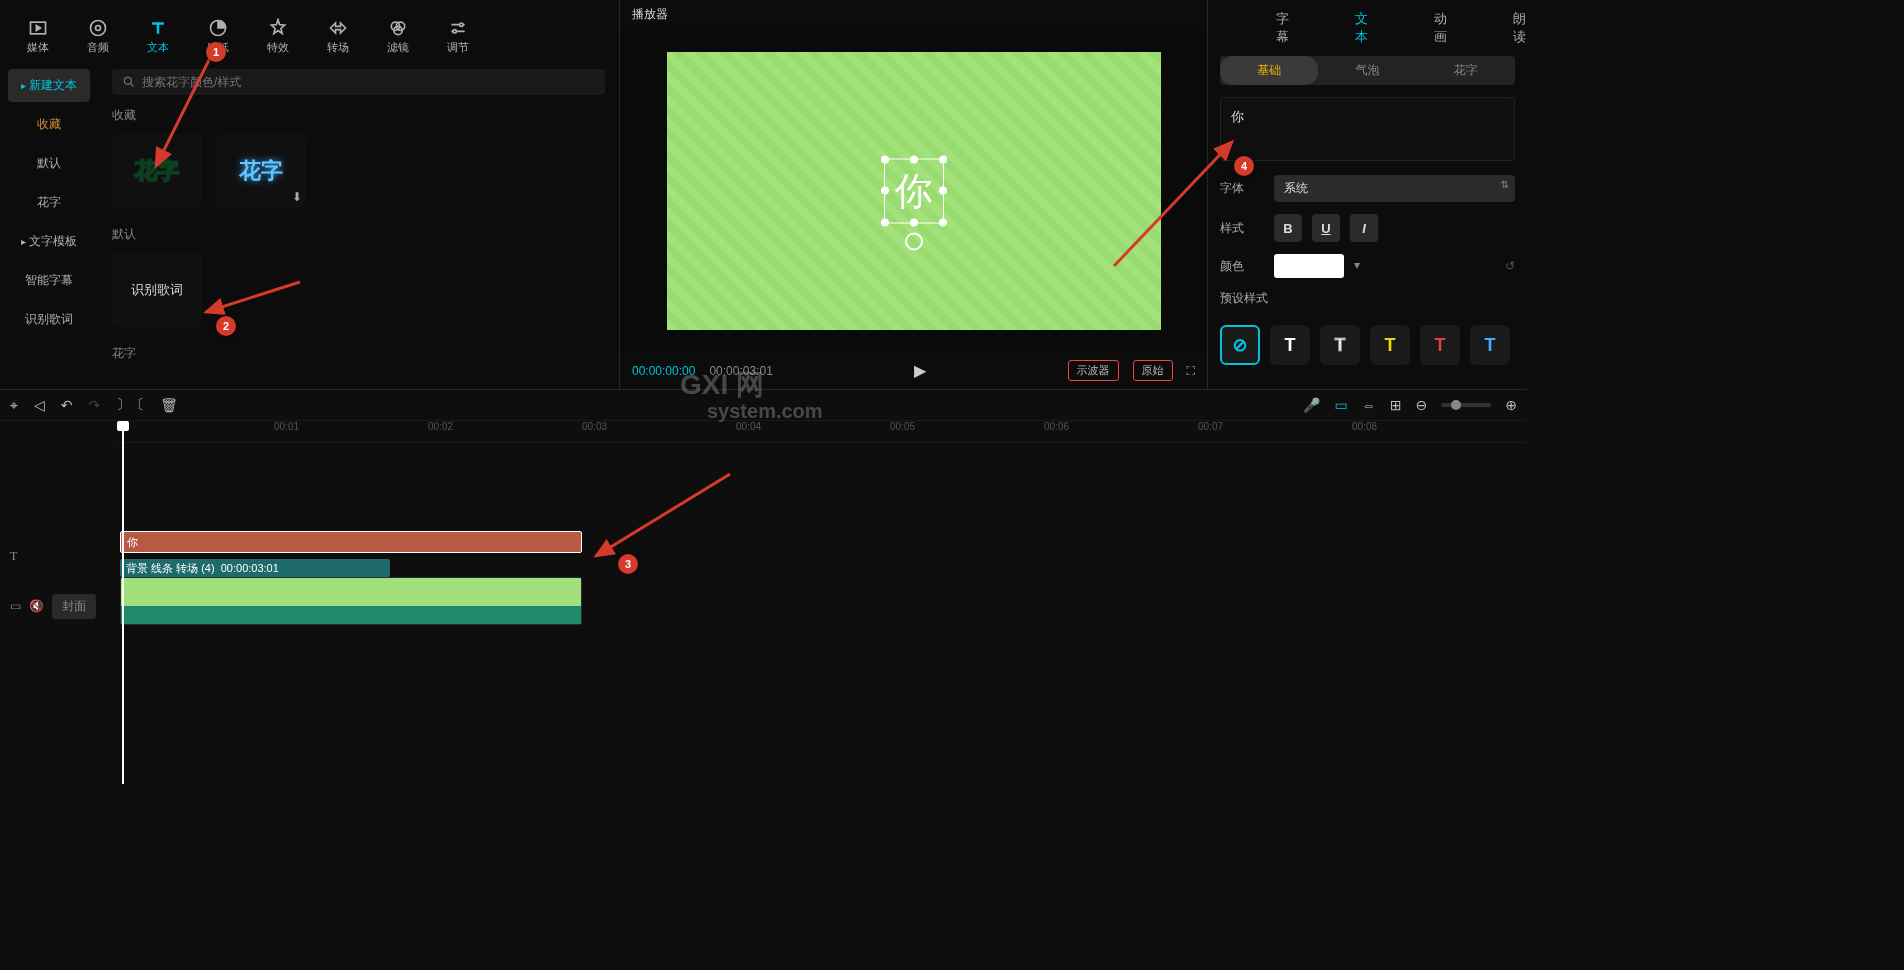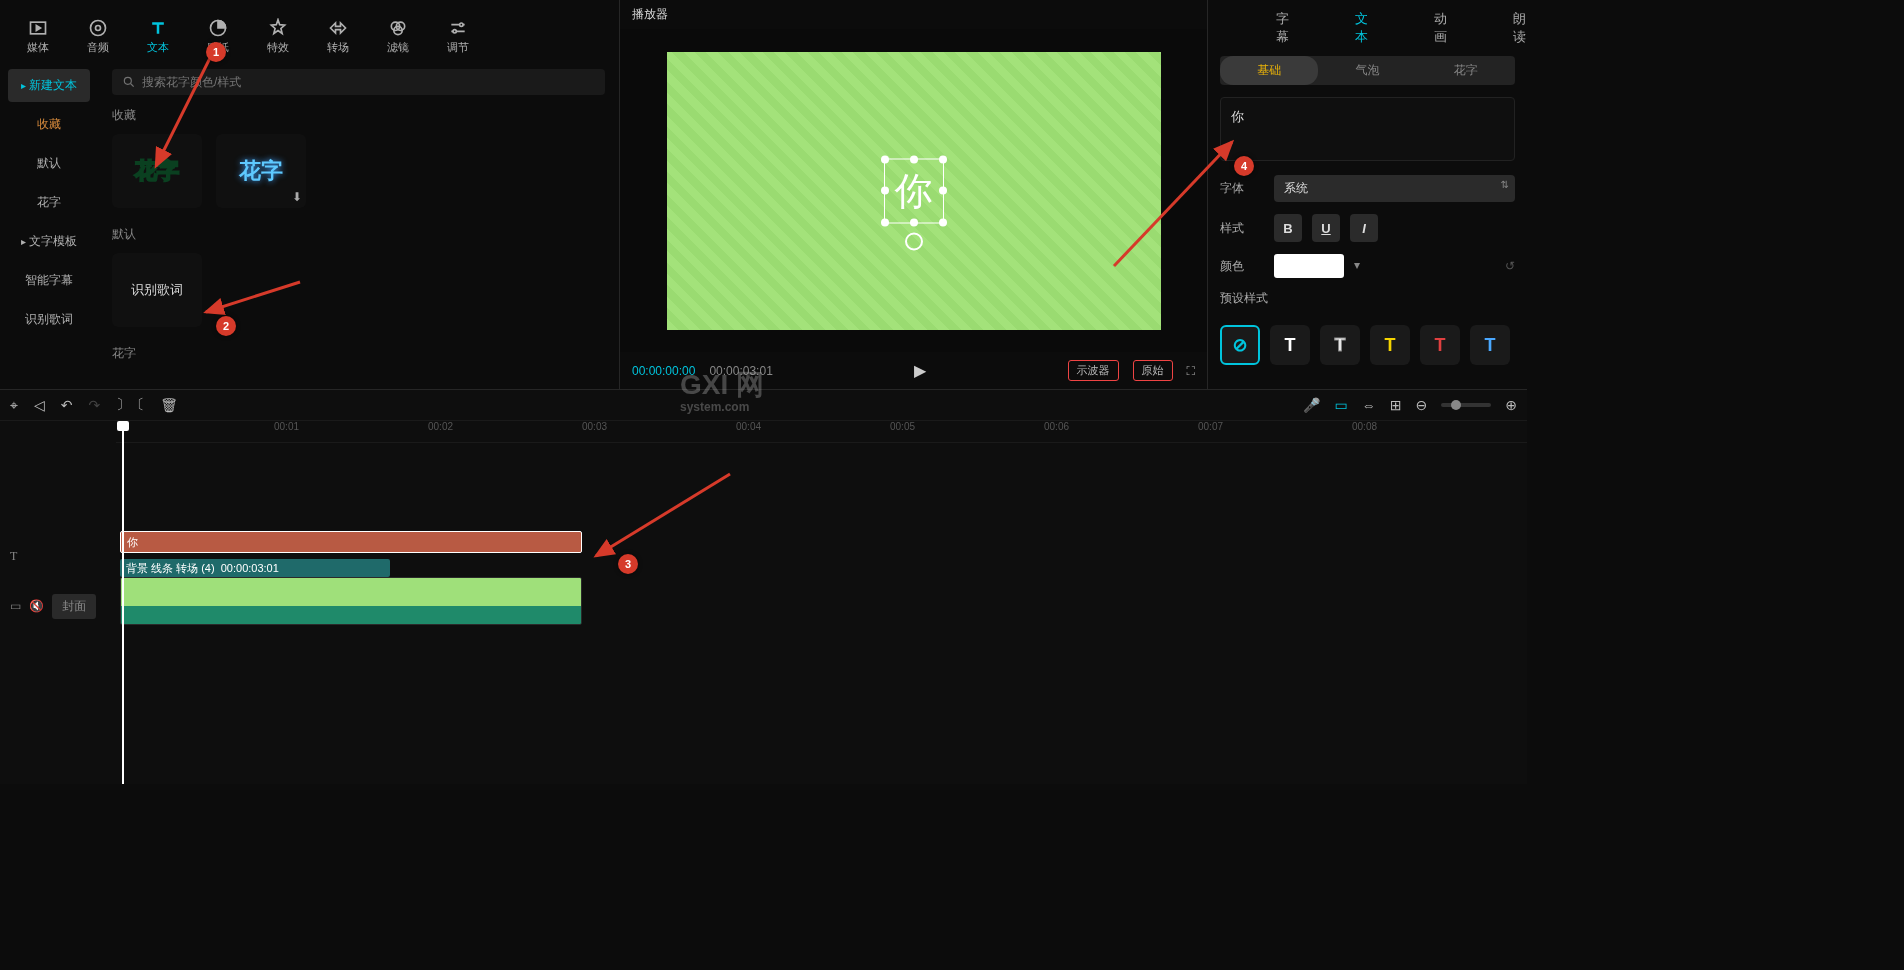--- a/index.html
+++ b/index.html
@@ -91,21 +91,21 @@
 .clip { position: absolute; height: 22px; border-radius: 2px; display: flex; align-items: center; padding: 0 6px; font-size: 11px; color: #fff; }
 .clip.text { top: 110px; left: 4px; width: 462px; background: #b85a43; border: 1px solid #fff; }
 .clip.vid-hdr { top: 138px; left: 4px; width: 270px; background: #1f6a6a; height: 18px; }
 .clip.vid { top: 156px; left: 4px; width: 462px; height: 48px; background: linear-gradient(#9fe07a,#9fe07a 60%,#1f8a6a 60%); border: 1px solid #2a2a2a; }
 
 
 .marker { position: absolute; width: 20px; height: 20px; background: #d63a2a; color: #fff; border-radius: 50%; display: flex; align-items: center; justify-content: center; font-size: 11px; font-weight: bold; z-index: 20; box-shadow: 0 0 4px rgba(0,0,0,.6); }
 .arrow-svg { position: absolute; z-index: 19; pointer-events: none; }
 
 .watermark { position: absolute; left: 680px; top: 366px; font-size: 28px; font-weight: bold; color: rgba(180,180,180,.35); z-index: 30; pointer-events: none; }
-.watermark small { font-size: 12px; display: block; margin-top: -4px; }
+.watermark small { font-size: 20px; display: block; margin-top: -4px; margin-left: 27px; }
 </style>
 </head>
 <body>
 
 <div class="app">
   <div class="top">
 
     <div class="left-panel">
       <div class="top-nav">
         <div class="nav-item">

